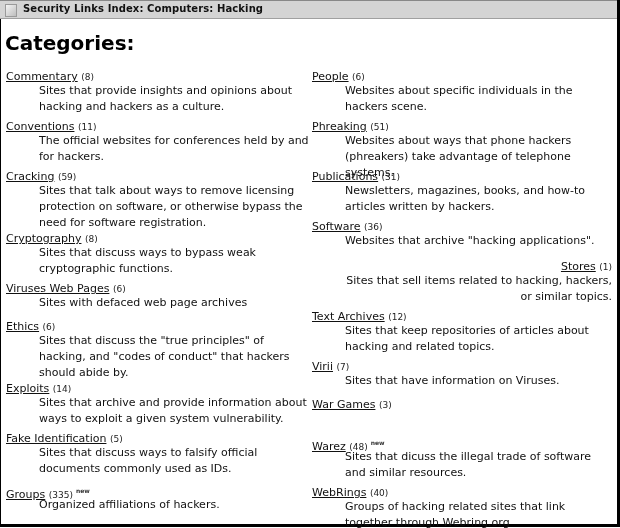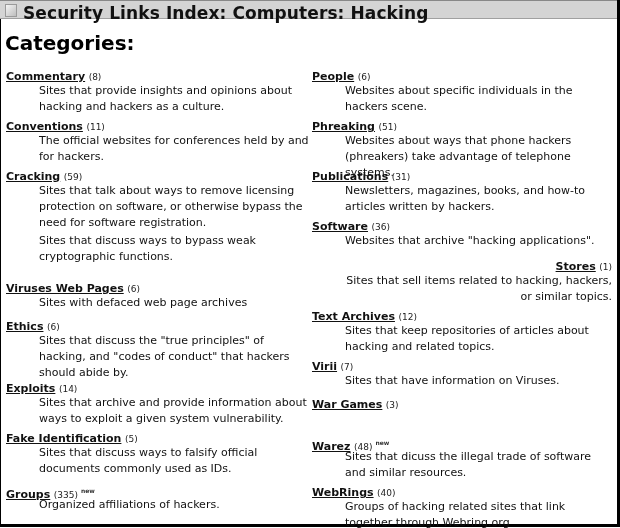--- a/index.html
+++ b/index.html
@@ -4,28 +4,28 @@
 <style>
   html, body { margin: 0; padding: 0; background: #fff; }
   body { width: 620px; height: 528px; overflow: hidden; position: relative;
          font-family: "DejaVu Sans", "Liberation Sans", sans-serif; color: #000; }
   .frame { position: absolute; left: 0; top: 0; width: 616px; height: 524px;
            border-right: 3px solid #000; border-bottom: 3px solid #000; border-left: 1px solid #000; box-sizing: content-box; }
   .titlebar { position: absolute; left: 0; top: 0; width: 617px; height: 19px;
               background: #d4d4d4; border-bottom: 1px solid #a0a0a0; border-top: 1px solid #888; box-sizing: border-box; }
   .title-icon { position: absolute; left: 5px; top: 3px; width: 10px; height: 11px;
                 background: linear-gradient(135deg, #f4f4f4, #bdbdbd); border: 1px solid #9a9a9a; }
-  .title-text { position: absolute; left: 23px; top: 2px; font-size: 17px; font-weight: bold; color: #111; letter-spacing: 0.1px; }
+  .title-text { position: absolute; left: 23px; top: 2px; font-size: 10px; font-weight: bold; color: #111; letter-spacing: 0.1px; }
   h1 { position: absolute; left: 4px; top: 30px; margin: 1px; font-size: 20px; font-weight: bold; }
   .col { position: absolute; top: 71px; width: 300px; }
   .col.left { left: 6px; }
   .col.right { left: 312px; }
   .cat { margin: 0; }
   .cat-head { font-size: 11px; line-height: 12px; height: 12px; white-space: nowrap; }
-  .cat-name { font-weight: bold; text-decoration: underline; color: #111; cursor: pointer; }
+  .cat-name { font-weight: normal; text-decoration: underline; color: #111; cursor: pointer; }
   .cat-count { font-size: 9px; color: #222; }
   .new-badge { font-size: 6px; vertical-align: super; font-weight: bold; color: #333; margin-left: 3px; }
   .cat-desc { margin-left: 33px; font-size: 11px; line-height: 16px; color: #111; }
 </style>
 </head>
 <body>
 
 <div class="frame"></div>
 
 <div class="titlebar">
@@ -42,20 +42,21 @@
     </div>
     <div class="cat" style="position: absolute; left: 0px; top: 50px; width: 306px;">
       <div class="cat-head"><a class="cat-name">Conventions</a> <span class="cat-count">(11)</span></div>
       <div class="cat-desc">The official websites for conferences held by and for hackers.</div>
     </div>
     <div class="cat" style="position: absolute; left: 0px; top: 100px; width: 306px;">
       <div class="cat-head"><a class="cat-name">Cracking</a> <span class="cat-count">(59)</span></div>
       <div class="cat-desc">Sites that talk about ways to remove licensing protection on software, or otherwise bypass the need for software registration.</div>
     </div>
     <div class="cat" style="position: absolute; left: 0px; top: 162px; width: 306px;">
+      <div class="cat-head"><a class="cat-name">Cryptography</a> <span class="cat-count">(8)</span></div>
       <div class="cat-desc">Sites that discuss ways to bypass weak cryptographic functions.</div>
     </div>
     <div class="cat" style="position: absolute; left: 0px; top: 212px; width: 306px;">
       <div class="cat-head"><a class="cat-name">Viruses Web Pages</a> <span class="cat-count">(6)</span></div>
       <div class="cat-desc">Sites with defaced web page archives</div>
     </div>
     <div class="cat" style="position: absolute; left: 0px; top: 250px; width: 306px;">
       <div class="cat-head"><a class="cat-name">Ethics</a> <span class="cat-count">(6)</span></div>
       <div class="cat-desc">Sites that discuss the "true principles" of hacking, and "codes of conduct" that hackers should abide by.</div>
     </div>

